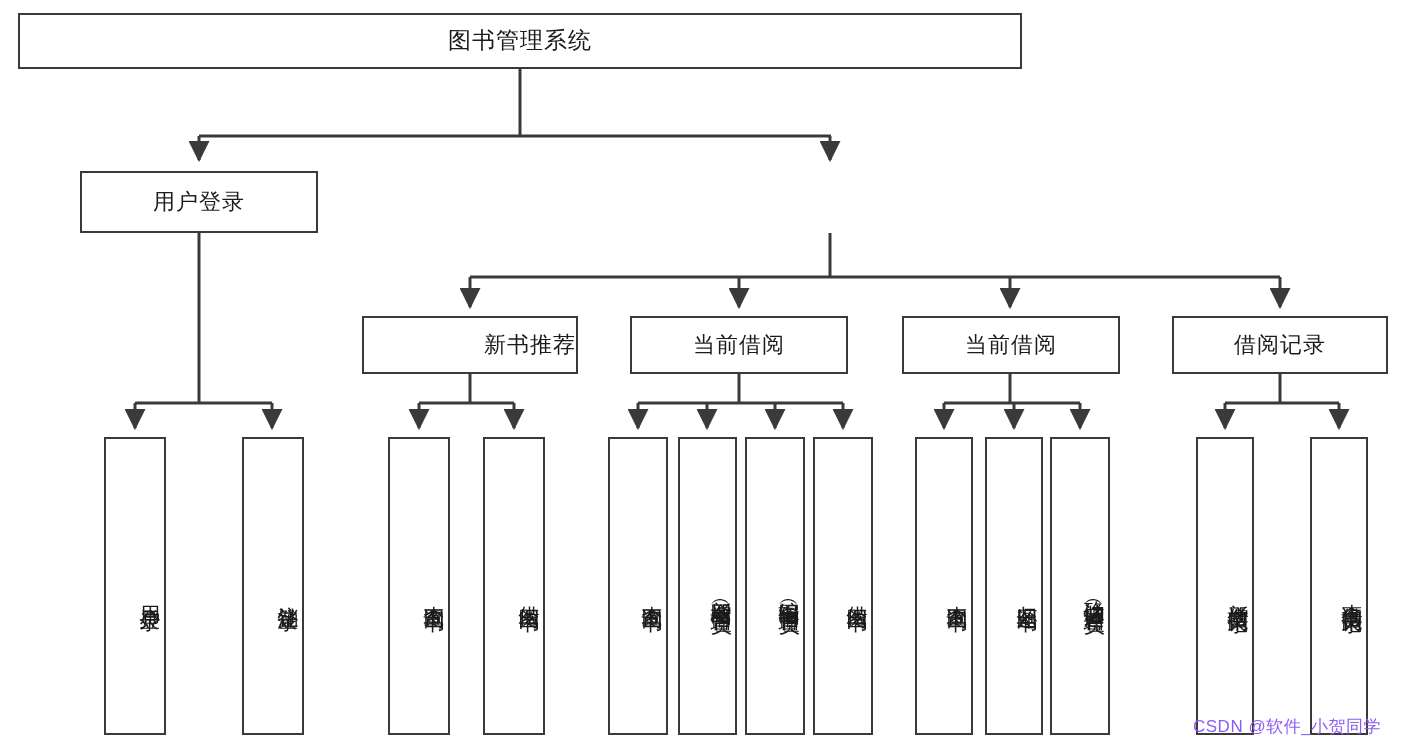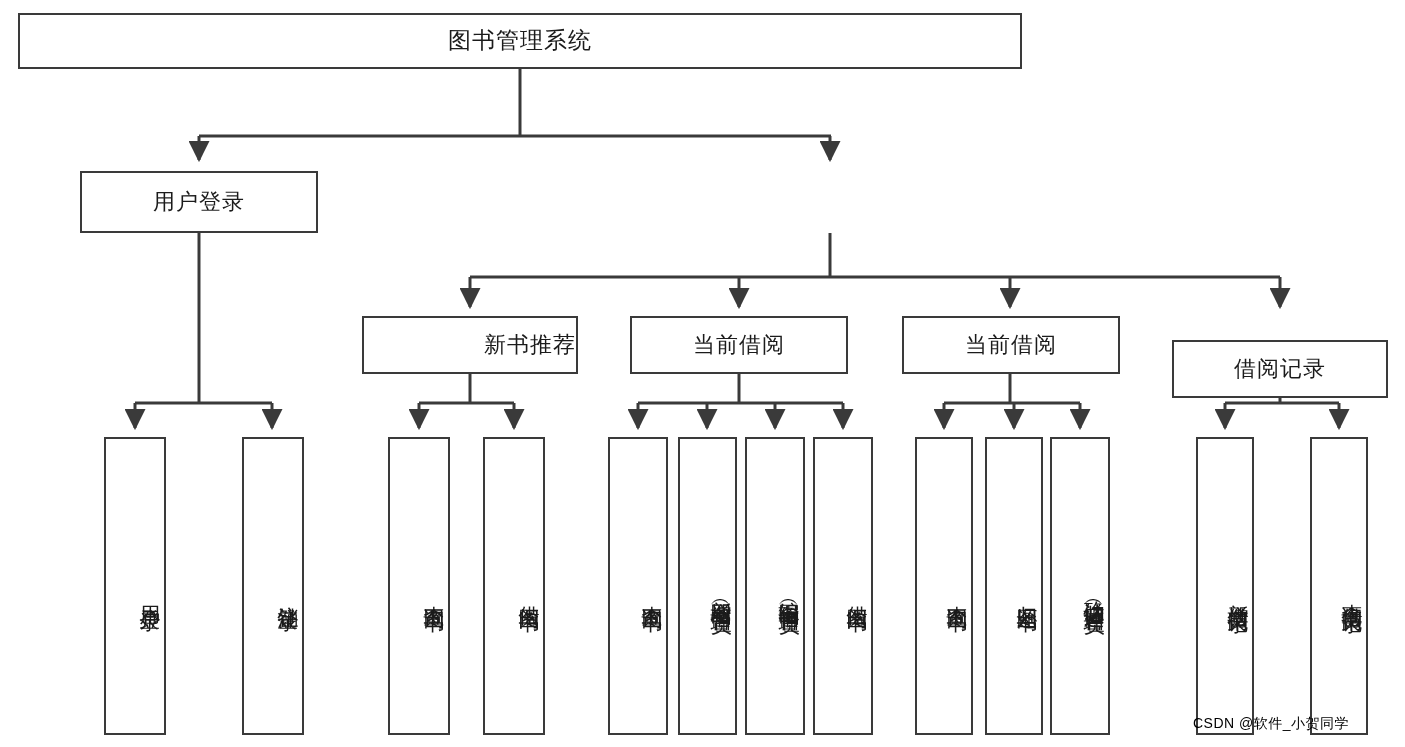--- a/index.html
+++ b/index.html
@@ -53,22 +53,22 @@
     justify-content: center;
     padding-top: 14px;
   }
   .node.vert .vlabel {
     writing-mode: vertical-rl;
     text-orientation: upright;
     display: block;
   }
   .watermark {
     position: absolute;
-    font-size: 14px;
-    color: #000000;
+    font-size: 17px;
+    color: #8b5cf6;
     white-space: nowrap;
     letter-spacing: 0.5px;
     font-family: "Liberation Sans", "DejaVu Sans", sans-serif;
   }
 </style>
 </head>
 <body>
 
 <div id="diagram">
 
@@ -132,21 +132,21 @@
 
   <div class="node horiz" style="left: 362px; top: 316px; width: 216px; height: 58px; justify-content: flex-end;">
     <span>新书推荐</span>
   </div>
   <div class="node horiz" style="left: 630px; top: 316px; width: 218px; height: 58px;">
     <span>当前借阅</span>
   </div>
   <div class="node horiz" style="left: 902px; top: 316px; width: 218px; height: 58px; text-align: center;">
     <span>当前借阅</span>
   </div>
-  <div class="node horiz" style="left: 1172px; top: 316px; width: 216px; height: 58px; margin-top: 24px;">
+  <div class="node horiz" style="left: 1172px; top: 316px; width: 216px; height: 58px;">
     <span>借阅记录</span>
   </div>
 
   <div class="node vert" style="left: 104px; top: 437px; width: 62px; height: 298px;">
     <span class="vlabel">用户登录</span>
   </div>
   <div class="node vert" style="left: 242px; top: 437px; width: 62px; height: 298px;">
     <span class="vlabel">注销登录</span>
   </div>
 

